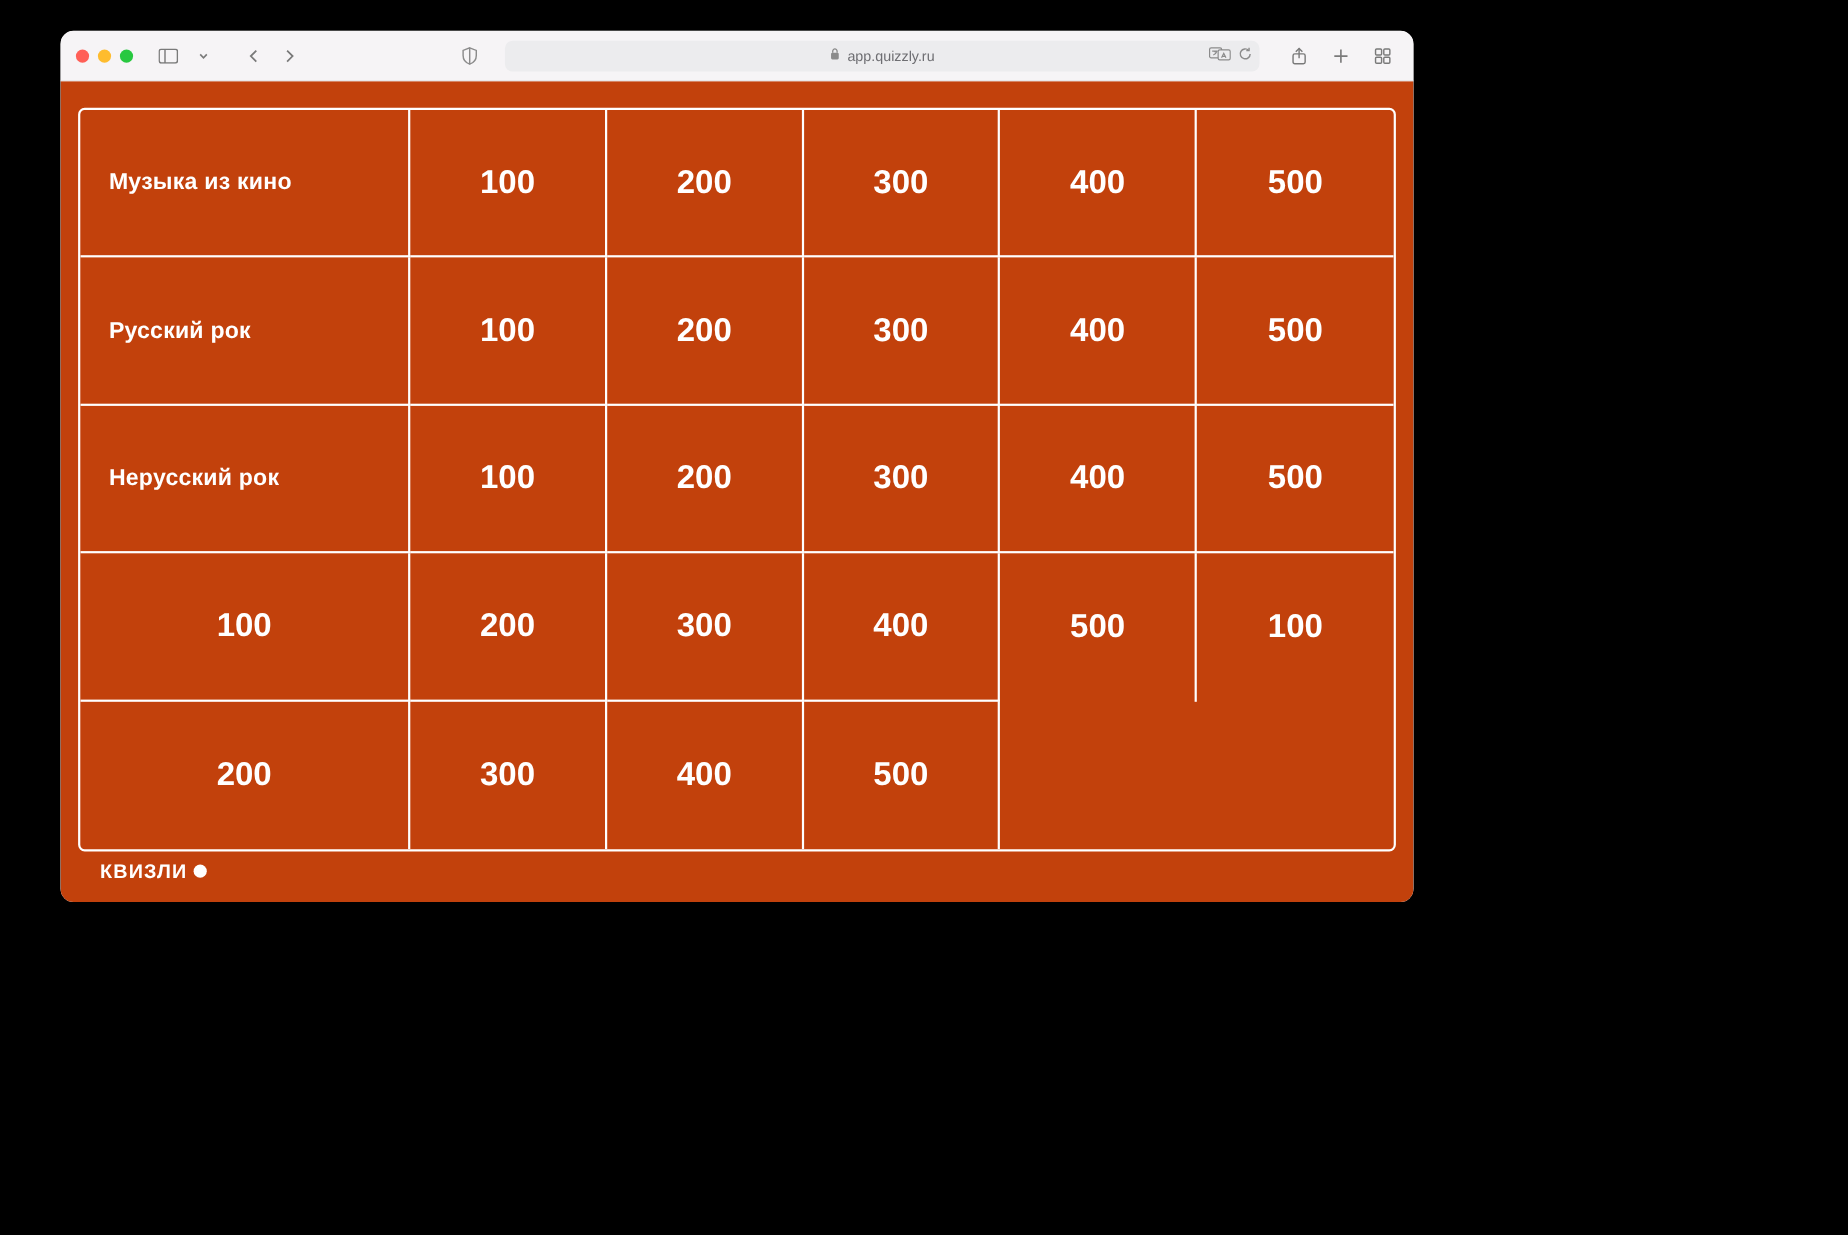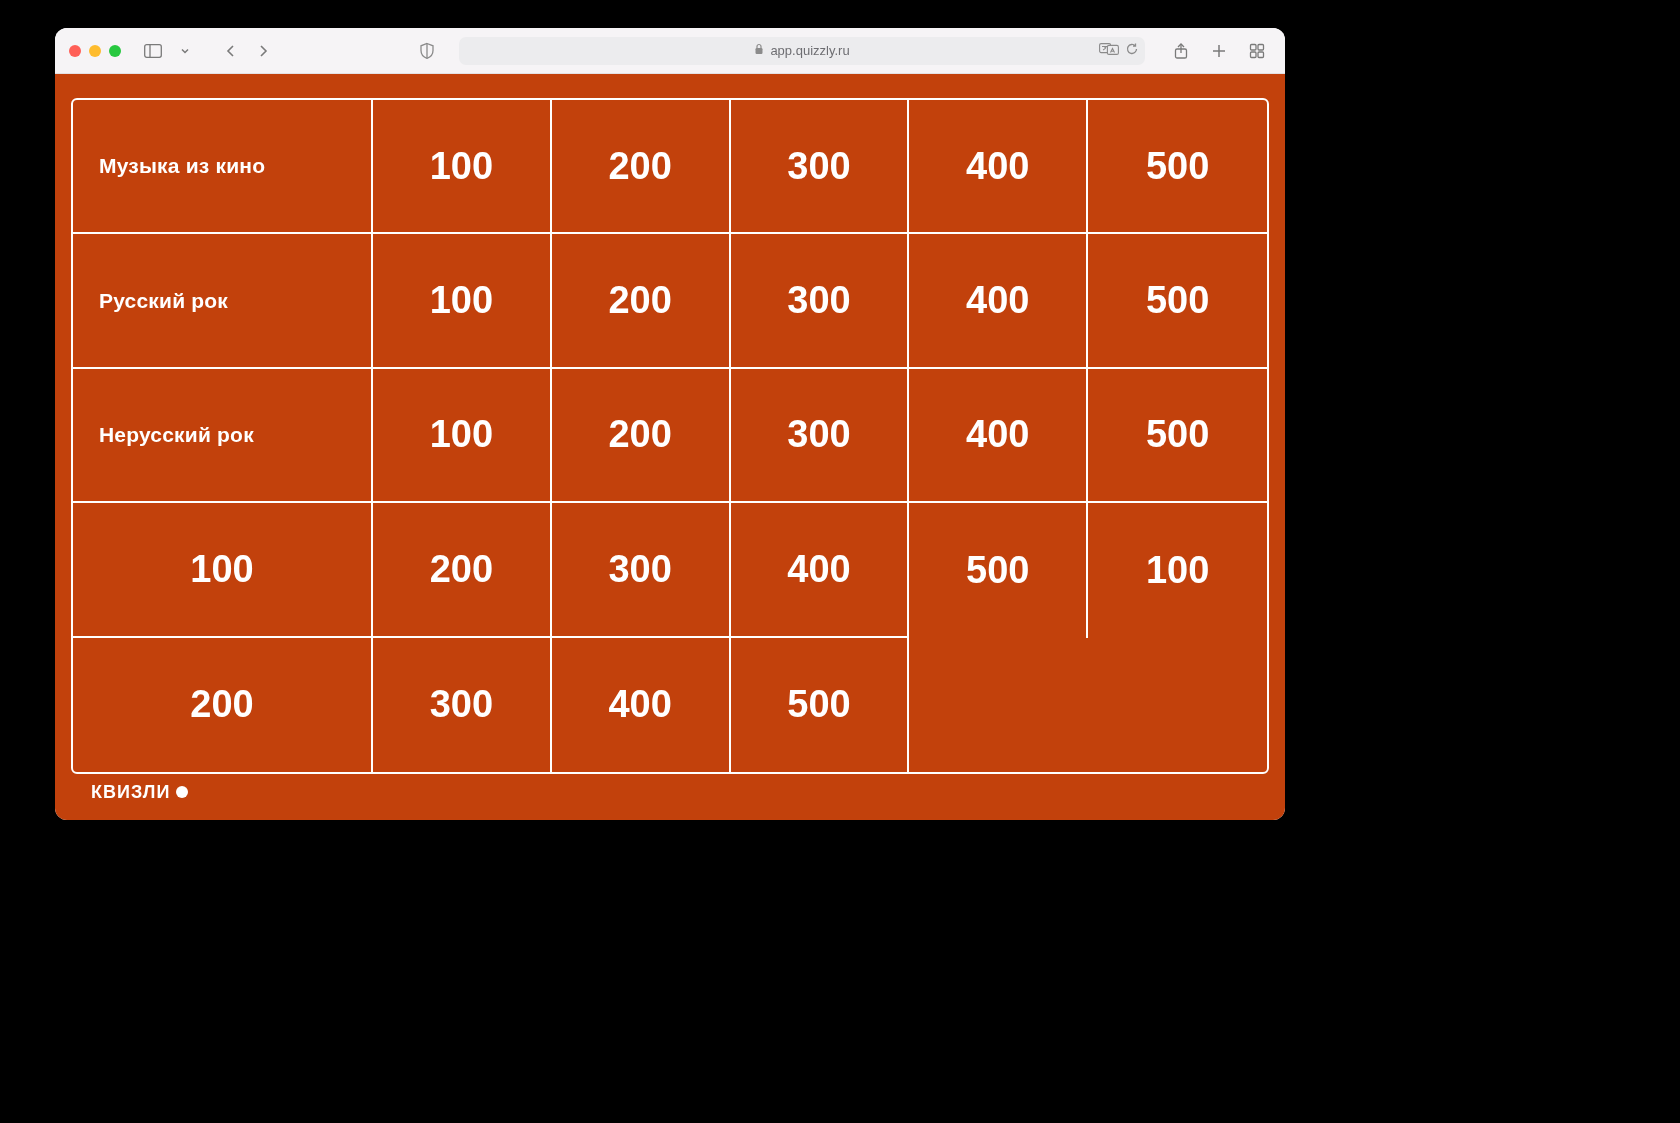--- a/index.html
+++ b/index.html
@@ -110,21 +110,21 @@
   .cat {
     justify-content: flex-start;
     padding-left: 26px;
     font-weight: 800;
     font-size: 21px;
     letter-spacing: 0.2px;
   }
   .score {
     justify-content: center;
     font-weight: 700;
-    font-size: 38px;
+    font-size: 30px;
     cursor: pointer;
   }
   .footer {
     height: 36px;
     display:flex;
     align-items:center;
     padding-left: 4px;
     color:#fff;
     font-weight: 800;
     font-size: 18px;

